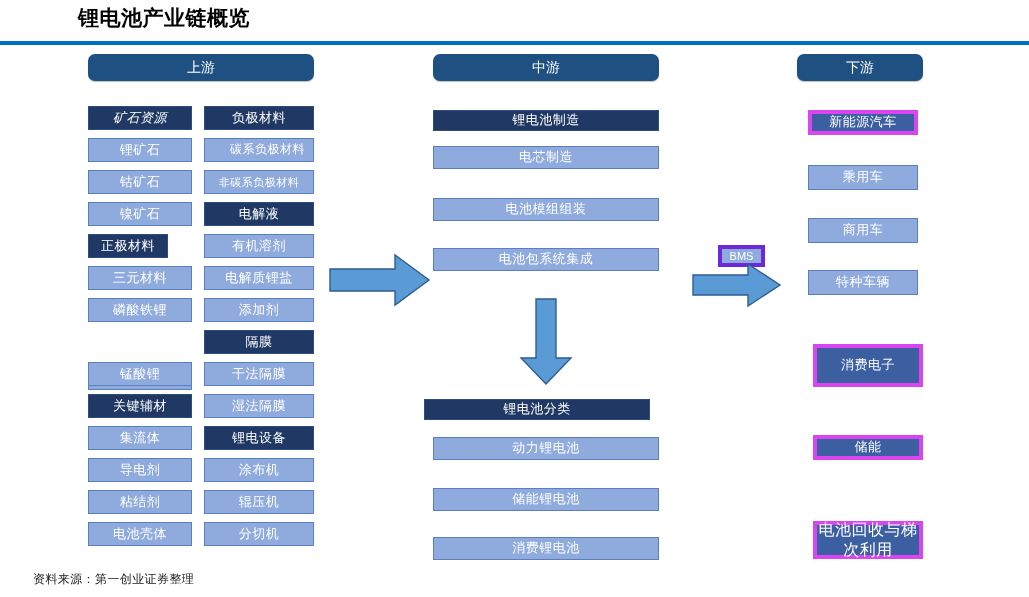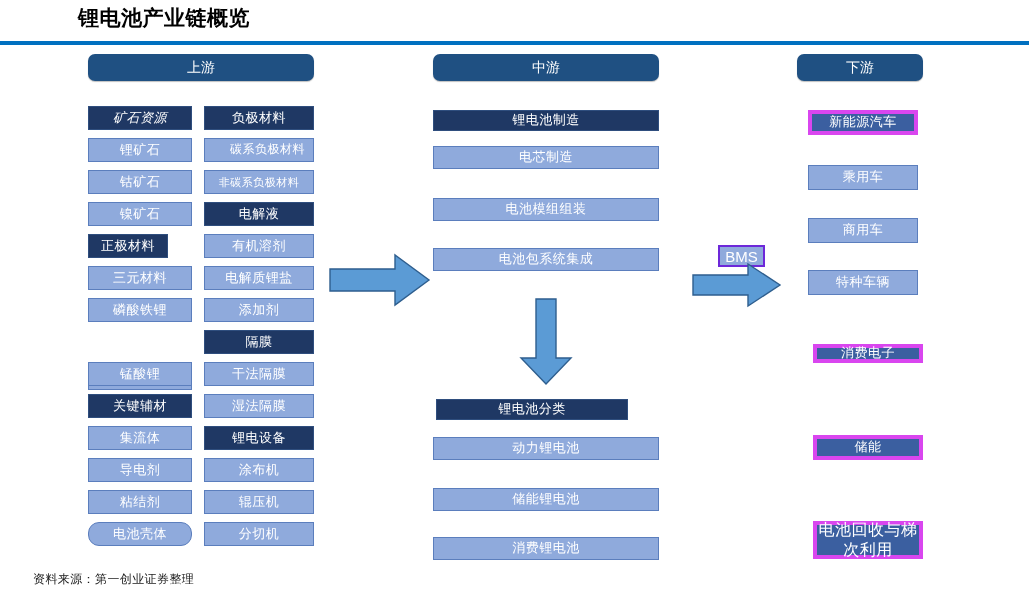--- a/index.html
+++ b/index.html
@@ -88,23 +88,23 @@
   
   .arrow-right {
     position: absolute;
   }
   .arrow-down {
     position: absolute;
   }
   .bms-tag {
     position: absolute;
     background: #8FAADC;
-    border: 2px solid #6d28d9;
+    border: 4px solid #6d28d9;
     color: #ffffff;
-    font-size: 15px;
+    font-size: 11px;
     display: flex;
     align-items: center;
     justify-content: center;
     font-family: "Liberation Sans", "DejaVu Sans", sans-serif;
     box-sizing: border-box;
   }
 
   
   .footer {
     position: absolute;
@@ -135,21 +135,21 @@
   <div class="box light" style="left:88px; top:202px; width:104px; height:24px;">镍矿石</div>
   <div class="box" style="left:88px; top:234px; width:80px; height:24px;">正极材料</div>
   <div class="box light" style="left:88px; top:266px; width:104px; height:24px;">三元材料</div>
   <div class="box light" style="left:88px; top:298px; width:104px; height:24px;">磷酸铁锂</div>
   <div class="box light" style="left:88px; top:330px; width:104px; height:24px;margin-top:36px;">钴酸锂</div>
   <div class="box light" style="left:88px; top:362px; width:104px; height:24px;">锰酸锂</div>
   <div class="box" style="left:88px; top:394px; width:104px; height:24px;">关键辅材</div>
   <div class="box light" style="left:88px; top:426px; width:104px; height:24px;">集流体</div>
   <div class="box light" style="left:88px; top:458px; width:104px; height:24px;">导电剂</div>
   <div class="box light" style="left:88px; top:490px; width:104px; height:24px;">粘结剂</div>
-  <div class="box light" style="left:88px; top:522px; width:104px; height:24px;border-radius:11px;">电池壳体</div>
+  <div class="box light" style="left:88px; top:522px; width:104px; height:24px;">电池壳体</div>
 
   <div class="box" style="left:204px; top:106px; width:110px; height:24px;">负极材料</div>
   <div class="box light" style="left:204px; top:138px; width:110px; height:24px; font-size:12px;padding-left:17px;">碳系负极材料</div>
   <div class="box light" style="left:204px; top:170px; width:110px; height:24px; font-size:11px;">非碳系负极材料</div>
   <div class="box" style="left:204px; top:202px; width:110px; height:24px;">电解液</div>
   <div class="box light" style="left:204px; top:234px; width:110px; height:24px;">有机溶剂</div>
   <div class="box light" style="left:204px; top:266px; width:110px; height:24px;">电解质锂盐</div>
   <div class="box light" style="left:204px; top:298px; width:110px; height:24px;">添加剂</div>
   <div class="box" style="left:204px; top:330px; width:110px; height:24px;">隔膜</div>
   <div class="box light" style="left:204px; top:362px; width:110px; height:24px;">干法隔膜</div>
@@ -165,33 +165,33 @@
 
   <div class="box" style="left:433px; top:110px; width:226px; height:21px;">锂电池制造</div>
   <div class="box light" style="left:433px; top:146px; width:226px; height:23px;">电芯制造</div>
   <div class="box light" style="left:433px; top:198px; width:226px; height:23px;">电池模组组装</div>
   <div class="box light" style="left:433px; top:248px; width:226px; height:23px;">电池包系统集成</div>
 
   <svg class="arrow-down" style="left:518px; top:298px;" width="56" height="88" viewBox="0 0 56 88">
     <polygon points="18,1 38,1 38,60 53,60 28,86 3,60 18,60" fill="#5B9BD5" stroke="#2E5E8E" stroke-width="1.4"></polygon>
   </svg>
 
-  <div class="box" style="left:436px; top:399px; width:192px; height:21px;">锂电池分类</div>
+  <div class="box" style="left:424px; top:399px; width:226px; height:21px;">锂电池分类</div>
   <div class="box light" style="left:433px; top:437px; width:226px; height:23px;">动力锂电池</div>
   <div class="box light" style="left:433px; top:488px; width:226px; height:23px;">储能锂电池</div>
   <div class="box light" style="left:433px; top:537px; width:226px; height:23px;">消费锂电池</div>
 
   <div class="bms-tag" style="left:718px; top:245px; width:47px; height:22px;">BMS</div>
   <svg class="arrow-right" style="left:692px; top:262px;" width="90" height="46" viewBox="0 0 90 46">
     <polygon points="1,13 56,13 56,2 88,23 56,44 56,33 1,33" fill="#5B9BD5" stroke="#2E5E8E" stroke-width="1.4"></polygon>
   </svg>
 
   <div class="box mid" style="left:808px; top:110px; width:110px; height:25px;">新能源汽车</div>
   <div class="box light" style="left:808px; top:165px; width:110px; height:25px;">乘用车</div>
   <div class="box light" style="left:808px; top:218px; width:110px; height:25px;">商用车</div>
   <div class="box light" style="left:808px; top:270px; width:110px; height:25px;">特种车辆</div>
-  <div class="box mid" style="left:813px; top:344px; width:110px; height:19px;text-align:center;">消费电子</div>
+  <div class="box mid" style="left:813px; top:344px; width:110px; height:43px;text-align:center;">消费电子</div>
   <div class="box mid" style="left:813px; top:435px; width:110px; height:25px;">储能</div>
   <div class="box mid two-line" style="left:813px; top:521px; width:110px; height:38px; font-size:16px;">电池回收与梯次利用</div>
 
   <div class="footer">资料来源：第一创业证券整理</div>
 
 </div>
 
 </body></html>

